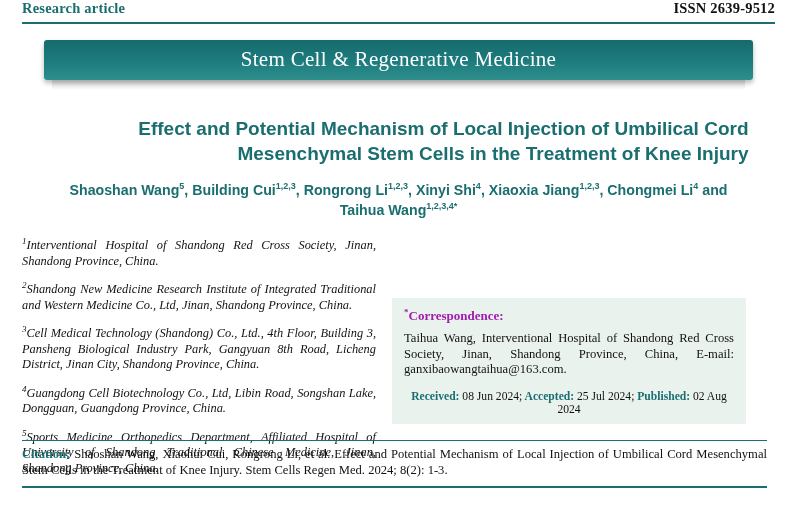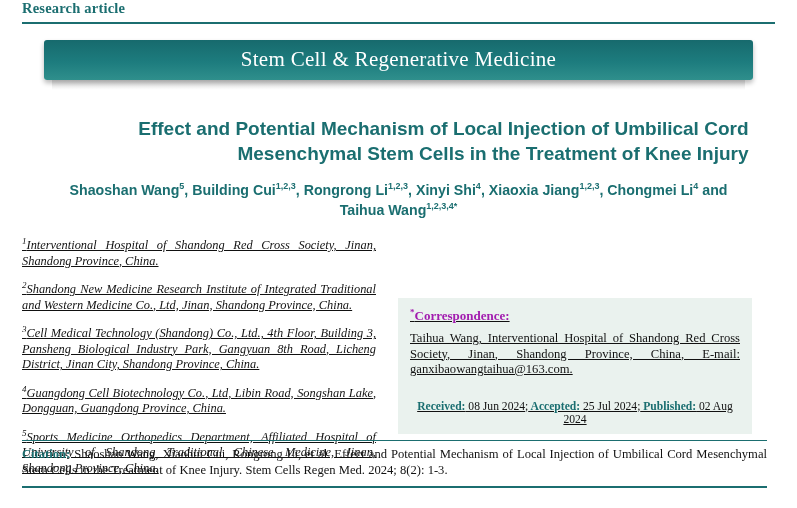--- a/index.html
+++ b/index.html
@@ -98,22 +98,21 @@
   sup {
     font-size: 9px;
     vertical-align: super;
     line-height: 0;
   }
 
   
   .cols {
     display: flex;
     margin-top: 18px;
-    gap: 22px;
-    text-decoration: underline;
+    gap: 16px;
   }
   .col-left {
     width: 354px;
   }
   .col-right {
     width: 354px;
     padding-top: 60px;
   }
   .affil {
     font-family: "Liberation Serif", serif;
@@ -138,21 +137,21 @@
     margin-bottom: 7px;
   }
   .corr-body {
     font-family: "Liberation Serif", serif;
     font-size: 12.6px;
     line-height: 15.5px;
     text-align: justify;
     color: #121212;
   }
   .dates {
-    margin-top: 22px;
+    margin-top: 12px;
     text-align: center;
     font-family: "Liberation Serif", serif;
     font-size: 11.6px;
     color: #121212;
   }
   .dates b {
     color: #1a6e70;
   }
 
   
@@ -183,20 +182,21 @@
     margin-top: 8px;
   }
 </style>
 </head>
 <body>
 
 <div class="page">
 
   <div class="topline">
     <div class="article-type">Research article</div>
+    <div class="issn">ISSN 2639-9512</div>
   </div>
   <div class="rule"></div>
 
   <div class="banner-wrap">
     <div class="banner">Stem Cell &amp; Regenerative Medicine</div>
     <div class="banner-shadow"></div>
   </div>
 
   <div class="title">Effect and Potential Mechanism of Local Injection of Umbilical Cord Mesenchymal Stem Cells in the Treatment of Knee Injury</div>
 

